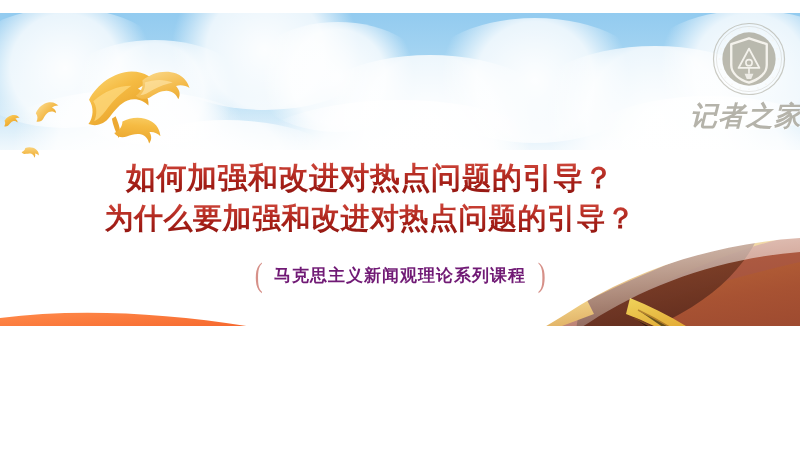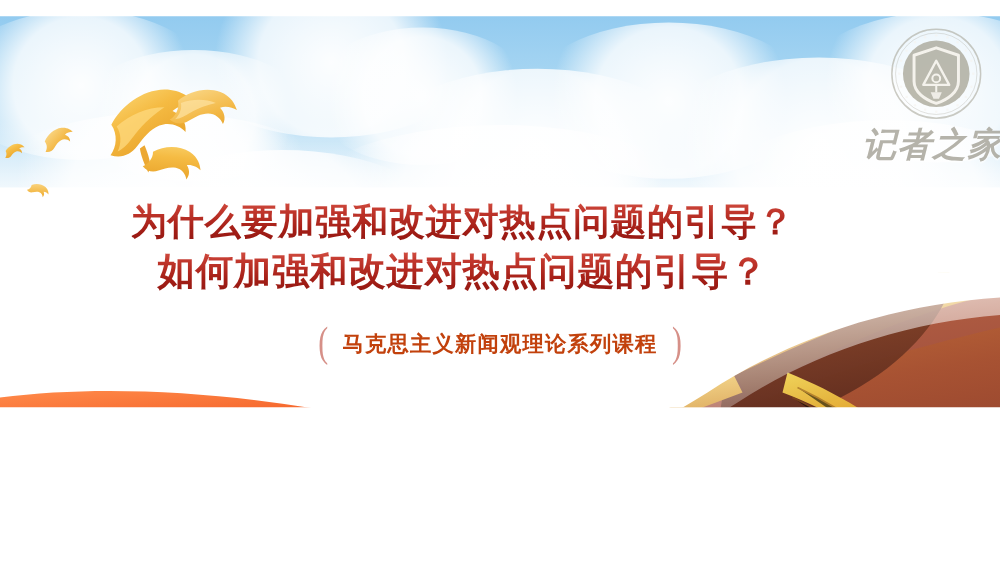--- a/index.html
+++ b/index.html
@@ -142,21 +142,21 @@
     transform: scaleX(0.7);
     opacity: 0.85;
   }
   .sub-brk.l { margin-right: 2px; }
   .sub-brk.r { margin-left: 2px; }
   .subtitle {
     font-family: "Liberation Serif", "DejaVu Serif", serif;
     font-weight: 700;
     font-size: 17px;
     letter-spacing: 1px;
-    color: #c2410c;
+    color: #701a75;
     white-space: nowrap;
     padding: 0 8px;
     text-shadow: 0 1px 0 rgba(255,255,255,0.5);
   }
 
   
   .ribbon { position: absolute; left: 0; top: 290px; width: 620px; height: 165px; z-index: 6; }
 
   
   .wall { position: absolute; left: 330px; top: 218px; width: 470px; height: 232px; z-index: 7; }
@@ -431,22 +431,22 @@
       <path d="M0,232 L470,232 L470,120 C400,150 320,186 220,206 C140,222 60,228 0,230 Z" fill="rgba(255,180,60,0.18)"></path>
 
       <path d="M0,120 L120,120 C80,160 30,190 0,200 Z" fill="url(#edgeSoft)" opacity="0.55"></path>
     </g>
 
     <path d="M0,0 L470,0 L470,20 C380,26 300,54 236,96 C176,134 106,164 0,178 Z" fill="#ffffff"></path>
     <path d="M0,168 C110,154 182,124 242,86 C304,46 382,18 470,12 L470,34 C392,40 318,66 260,104 C200,142 116,172 6,186 Z" fill="url(#fadeTop)" opacity="0.8"></path>
   </svg>
 
   <div class="headline">
+    <div class="line l2">如何加强和改进对热点问题的引导？</div>
     <div class="line l1">为什么要加强和改进对热点问题的引导？</div>
-    <div class="line l2">如何加强和改进对热点问题的引导？</div>
   </div>
 
   <div class="subtitle-wrap">
     <span class="sub-brk l">(</span>
     <span class="subtitle">马克思主义新闻观理论系列课程</span>
     <span class="sub-brk r">)</span>
   </div>
 
 </div>
 

